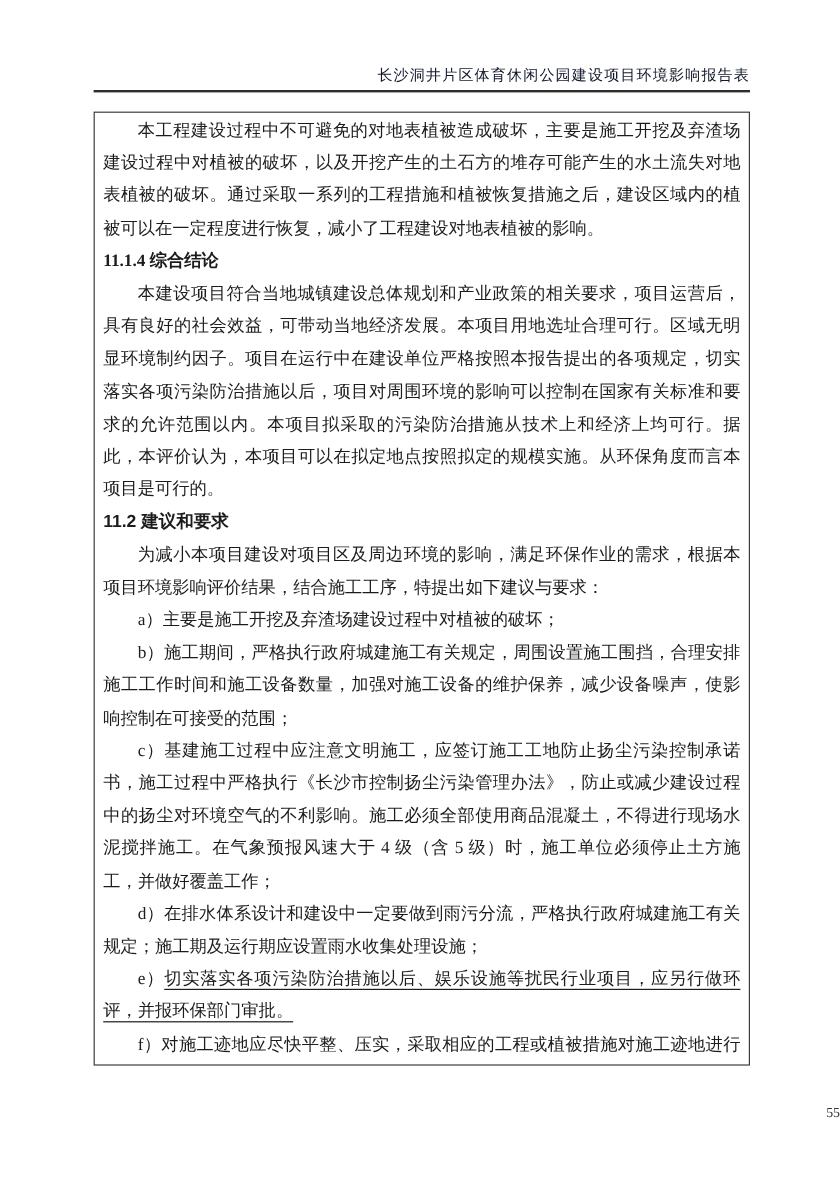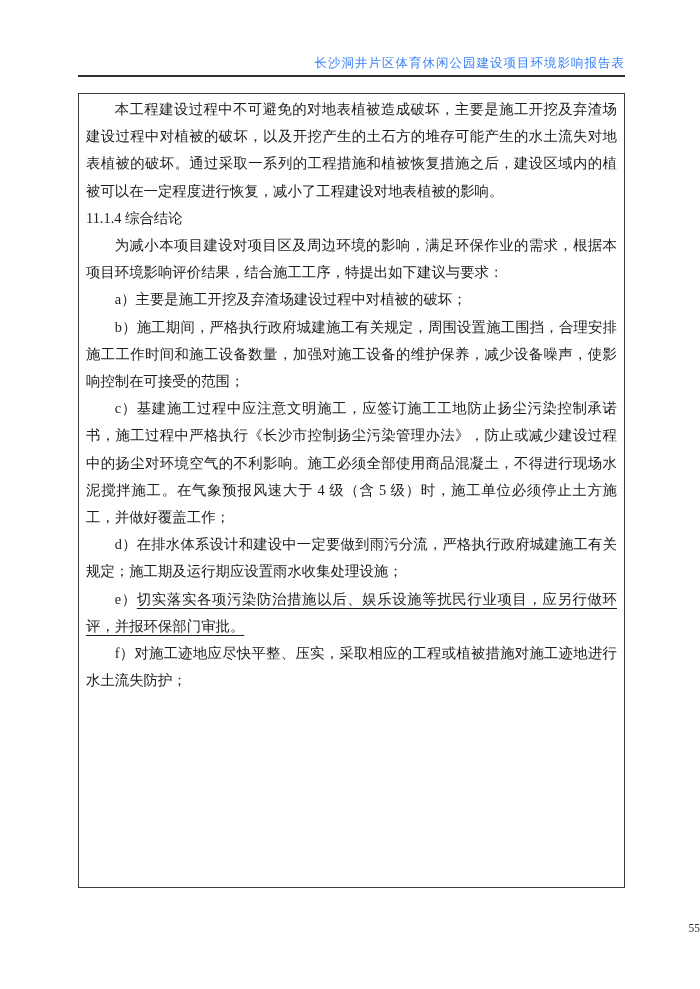--- a/index.html
+++ b/index.html
@@ -17,21 +17,21 @@
     overflow: hidden;
   }
   .running-header {
     position: absolute;
     left: 78px;
     top: 55px;
     width: 547px;
     text-align: right;
     font-size: 12.5px;
     letter-spacing: 1px;
-    color: #3b82f6;
+    color: #0f172a;
     white-space: nowrap;
   }
   .header-rule {
     position: absolute;
     left: 78px;
     top: 75px;
     width: 547px;
     height: 2px;
     background: #2e2e2e;
   }
@@ -53,21 +53,21 @@
     text-align: justify;
     word-break: break-all;
     overflow-wrap: anywhere;
     color: #1c1c1c;
   }
   .para-indent {
     text-indent: 2em;
   }
   .heading-sub {
     
-    font-weight: normal;
+    font-weight: bold;
     text-indent: 0;
   }
   .heading-main {
     
     font-family: "Liberation Sans", "DejaVu Sans", sans-serif;
     font-weight: bold;
     text-indent: 0;
     font-size: 14.6px !important;
   }
   .underlined {
@@ -92,21 +92,23 @@
   <div class="running-header">长沙洞井片区体育休闲公园建设项目环境影响报告表</div>
 
   <div class="header-rule"></div>
 
   <div class="content-box">
 
     <p class="para-indent">本工程建设过程中不可避免的对地表植被造成破坏，主要是施工开挖及弃渣场建设过程中对植被的破坏，以及开挖产生的土石方的堆存可能产生的水土流失对地表植被的破坏。通过采取一系列的工程措施和植被恢复措施之后，建设区域内的植被可以在一定程度进行恢复，减小了工程建设对地表植被的影响。</p>
 
     <p class="heading-sub">11.1.4 综合结论</p>
 
+    <p class="para-indent">本建设项目符合当地城镇建设总体规划和产业政策的相关要求，项目运营后，具有良好的社会效益，可带动当地经济发展。本项目用地选址合理可行。区域无明显环境制约因子。项目在运行中在建设单位严格按照本报告提出的各项规定，切实落实各项污染防治措施以后，项目对周围环境的影响可以控制在国家有关标准和要求的允许范围以内。本项目拟采取的污染防治措施从技术上和经济上均可行。据此，本评价认为，本项目可以在拟定地点按照拟定的规模实施。从环保角度而言本项目是可行的。</p>
 
+    <p class="heading-main">11.2  建议和要求</p>
 
     <p class="para-indent">为减小本项目建设对项目区及周边环境的影响，满足环保作业的需求，根据本项目环境影响评价结果，结合施工工序，特提出如下建议与要求：</p>
 
     <p class="para-indent">a）主要是施工开挖及弃渣场建设过程中对植被的破坏；</p>
 
     <p class="para-indent">b）施工期间，严格执行政府城建施工有关规定，周围设置施工围挡，合理安排施工工作时间和施工设备数量，加强对施工设备的维护保养，减少设备噪声，使影响控制在可接受的范围；</p>
 
     <p class="para-indent">c）基建施工过程中应注意文明施工，应签订施工工地防止扬尘污染控制承诺书，施工过程中严格执行《长沙市控制扬尘污染管理办法》，防止或减少建设过程中的扬尘对环境空气的不利影响。施工必须全部使用商品混凝土，不得进行现场水泥搅拌施工。在气象预报风速大于 4 级（含 5 级）时，施工单位必须停止土方施工，并做好覆盖工作；</p>
 
     <p class="para-indent">d）在排水体系设计和建设中一定要做到雨污分流，严格执行政府城建施工有关规定；施工期及运行期应设置雨水收集处理设施；</p>

